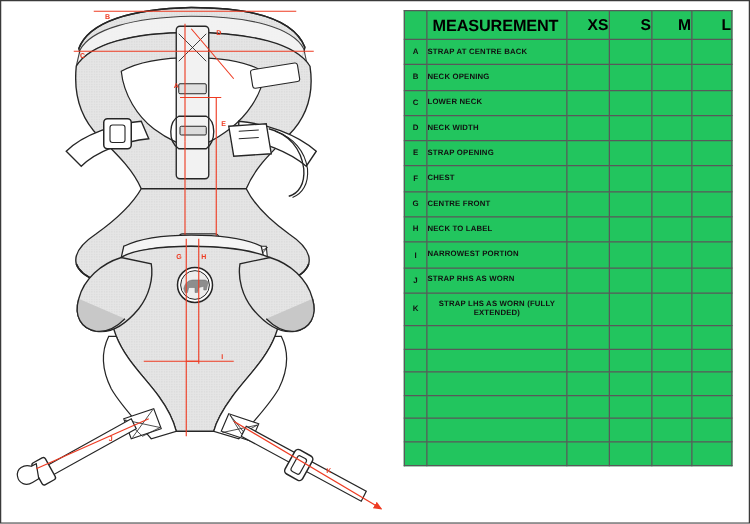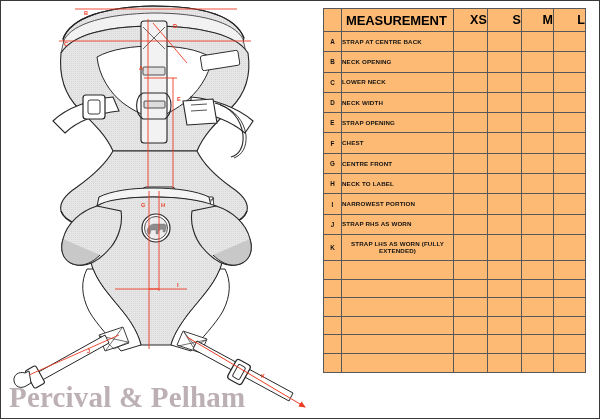--- a/index.html
+++ b/index.html
@@ -49,21 +49,21 @@
   #spec-table-wrap {
     position: absolute;
     left: 322px;
     top: 7px;
     width: 262px;
   }
   table.spec {
     border-collapse: collapse;
     width: 262px;
     table-layout: fixed;
-    background: #fdba74;
+    background: #22c55e;
   }
   table.spec td, table.spec th {
     border: 1px solid #58585a;
     padding: 0;
     font-family: "Liberation Sans", sans-serif;
     background: transparent;
   }
   col.c-key   { width: 18px; }
   col.c-desc  { width: 112px; }
   col.c-xs    { width: 34px; }
@@ -258,21 +258,20 @@
 
         <text x="140" y="206" font-family="Liberation Sans, sans-serif" font-size="5.6" font-weight="700" fill="#ee3b22">G</text>
         <text x="160" y="206" font-family="Liberation Sans, sans-serif" font-size="5.6" font-weight="700" fill="#ee3b22">H</text>
         <text x="176" y="286" font-family="Liberation Sans, sans-serif" font-size="5.6" font-weight="700" fill="#ee3b22">I</text>
         <text x="86" y="352" font-family="Liberation Sans, sans-serif" font-size="5.6" font-weight="700" fill="#ee3b22">J</text>
         <text x="260" y="377" font-family="Liberation Sans, sans-serif" font-size="5.6" font-weight="700" fill="#ee3b22">K</text>
       </g>
     </svg>
   </div>
 
-  <div id="brand">Percival &amp; Pelham</div>
 
   <div id="spec-table-wrap">
     <table class="spec">
       <colgroup>
         <col class="c-key">
           <col class="c-desc">
         <col class="c-xs">
           <col class="c-s">
           <col class="c-m">
           <col class="c-l">

